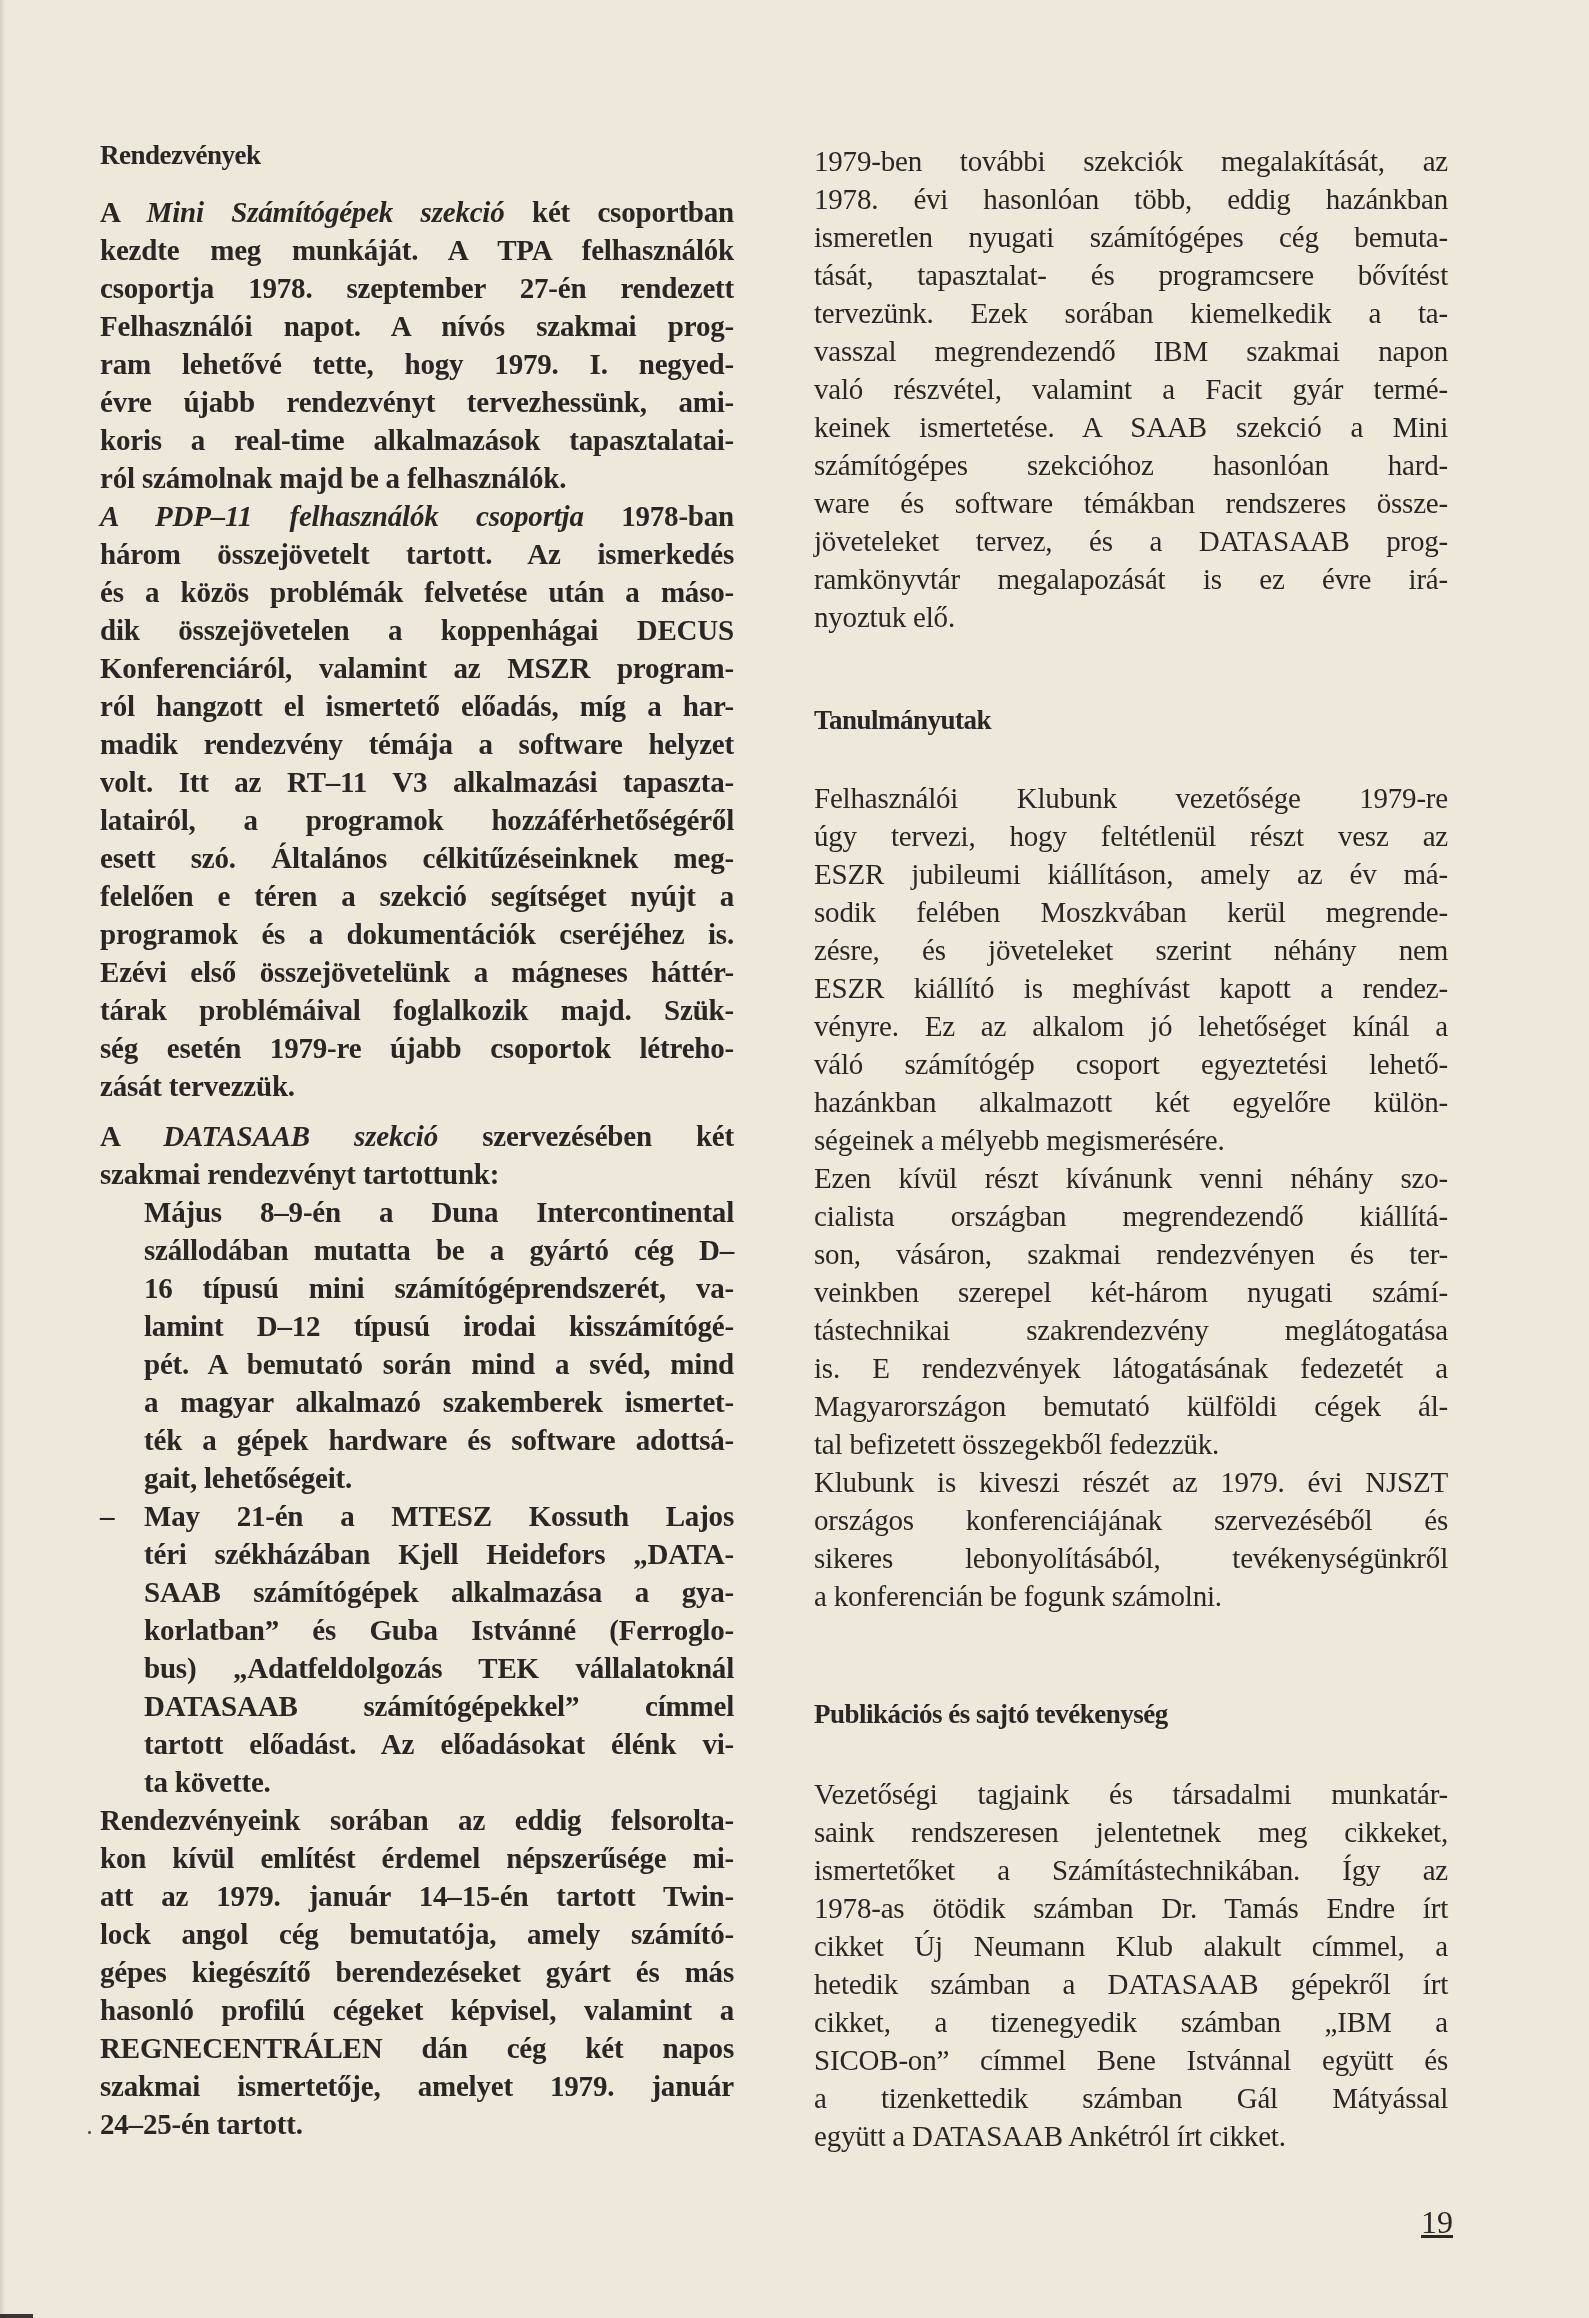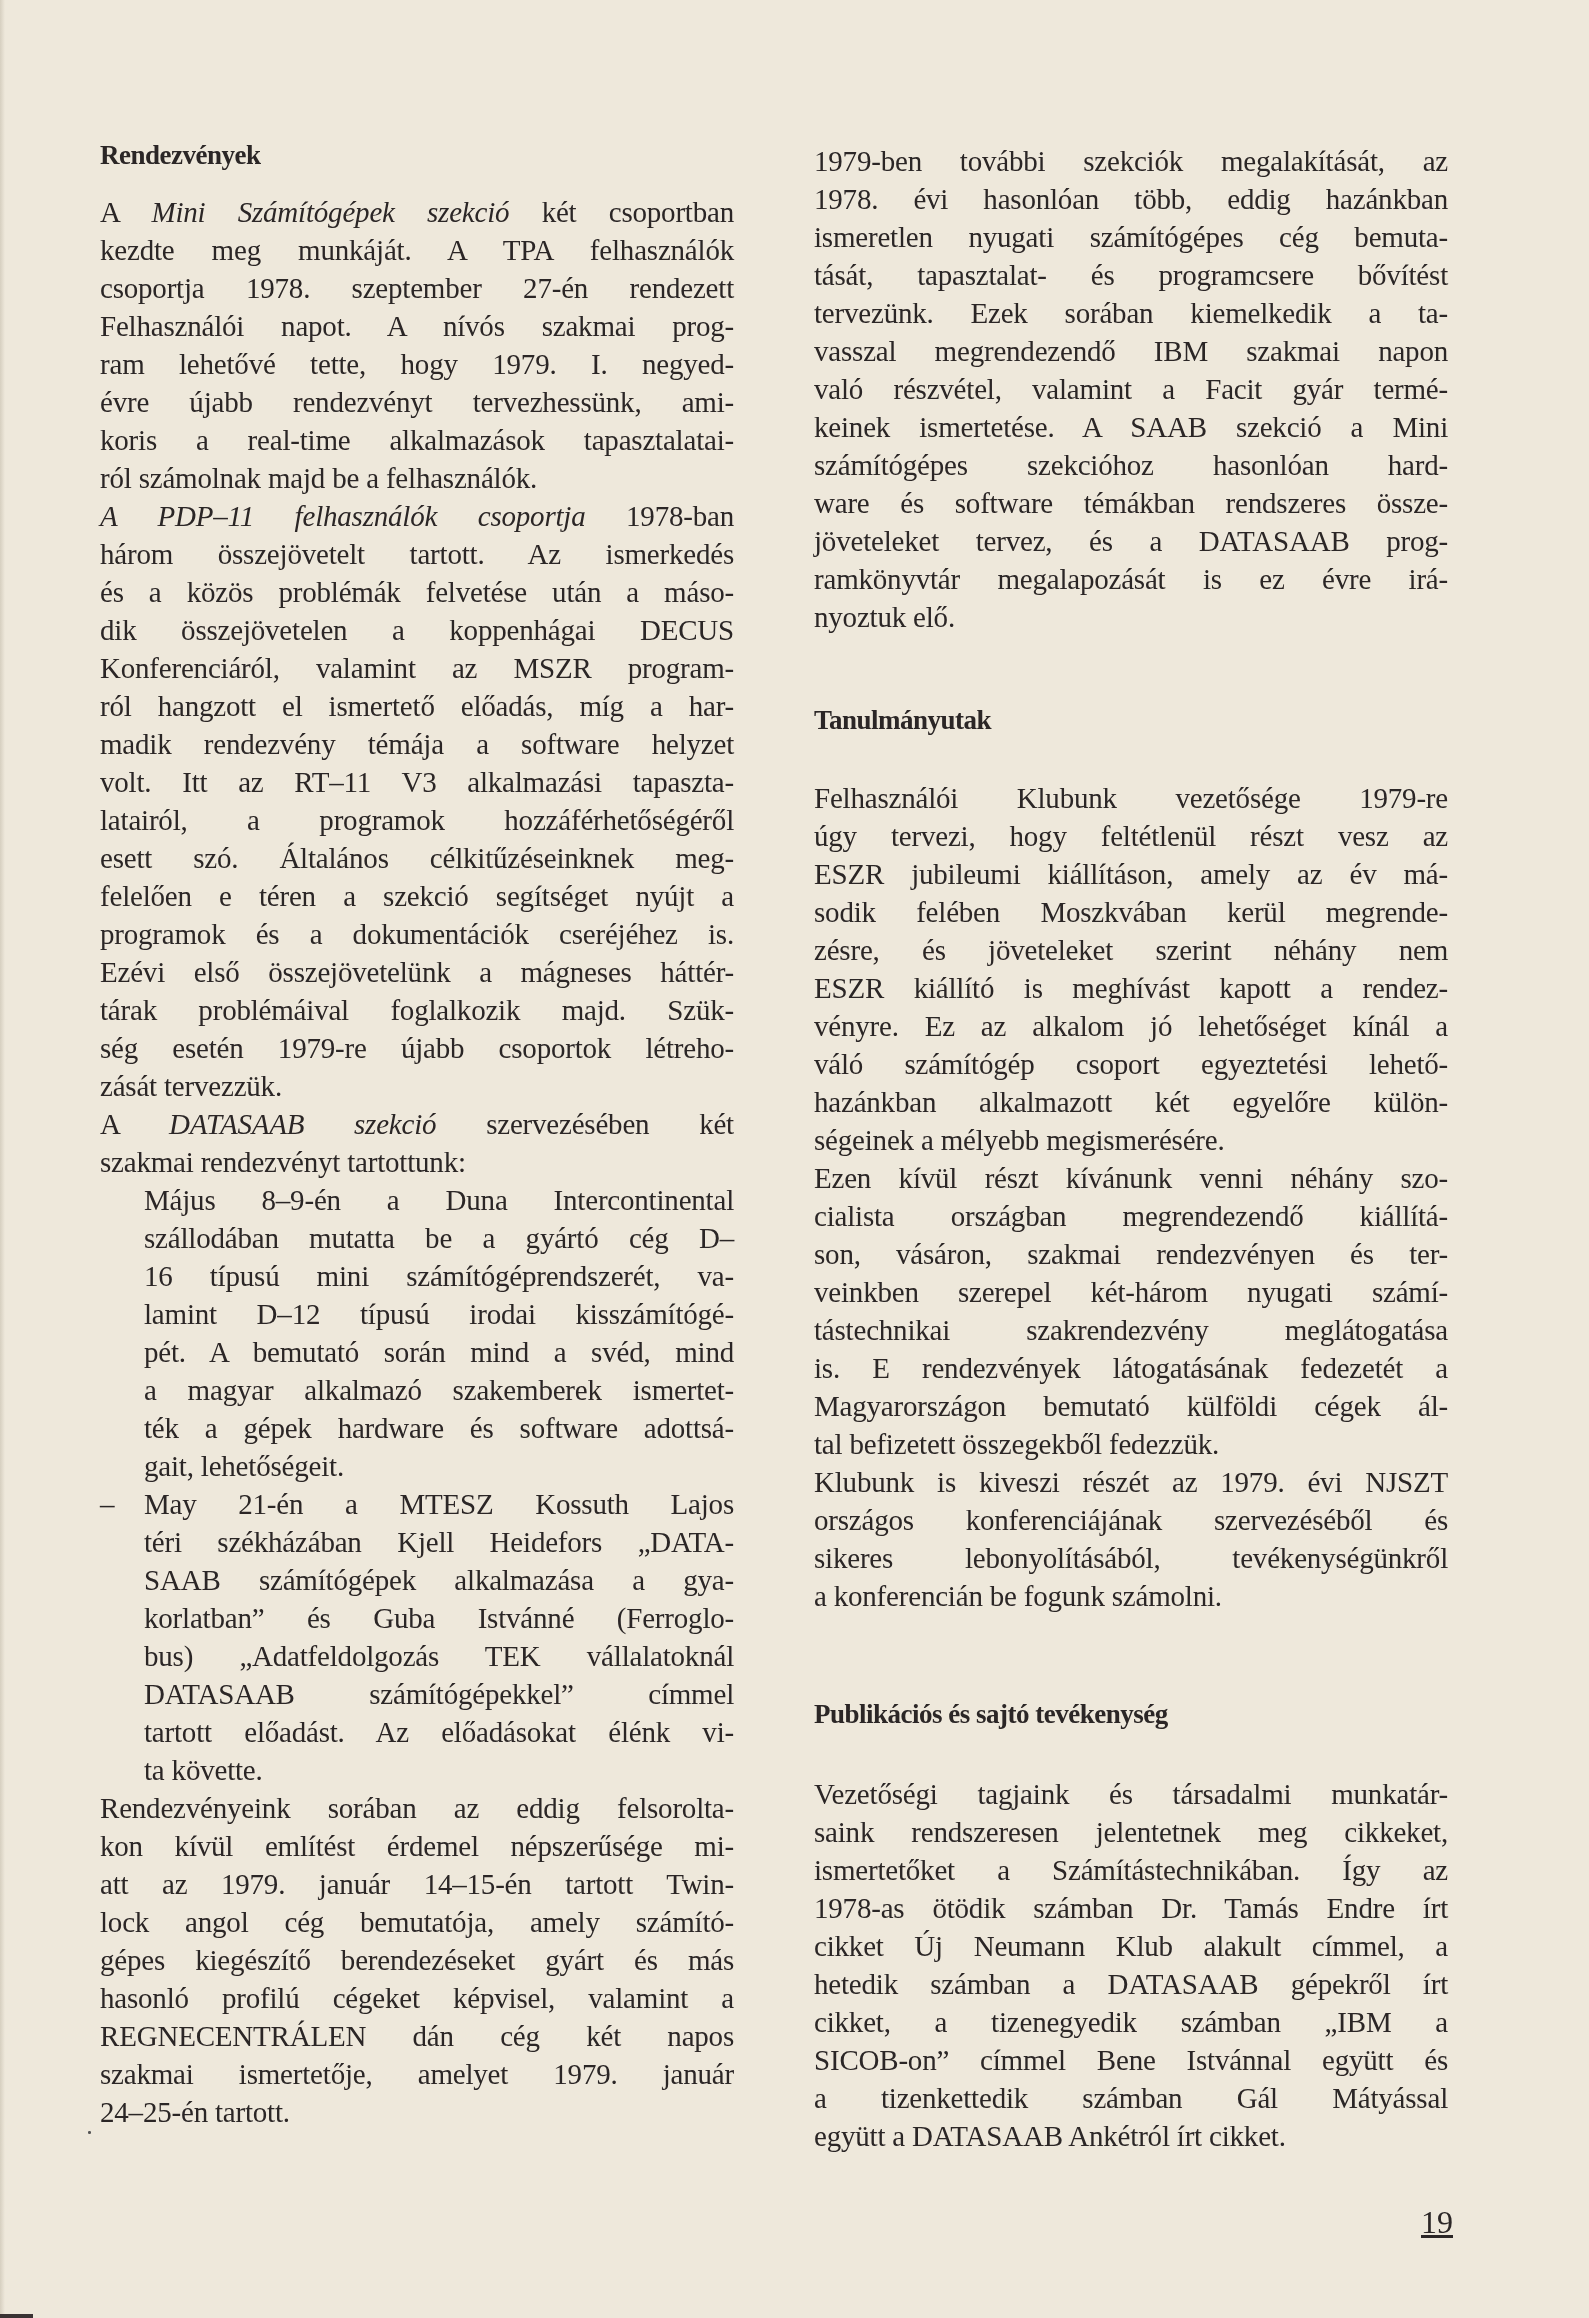--- a/index.html
+++ b/index.html
@@ -44,21 +44,21 @@
   .stray-dot { position: absolute; width: 2.5px; height: 2.5px; border-radius: 50%; background: #555; }
 </style>
 </head>
 <body>
 
 <div class="page-edge"></div>
 <div class="bottom-edge"></div>
 
 <div class="col col-left" style="top:0;">
   <div class="heading" style="top:142px;">Rendezvények</div>
-  <div class="block" id="left-body" style="top:193px;">
+  <div class="block" id="left-body" style="top:193px;font-weight:bold;">
       <div style="position: relative;">
         <span class="line">A <em>Mini Számítógépek szekció</em> két csoportban</span>
         <span class="line">kezdte meg munkáját. A TPA felhasználók</span>
         <span class="line">csoportja 1978. szeptember 27-én rendezett</span>
         <span class="line">Felhasználói napot. A nívós szakmai prog-</span>
         <span class="line">ram lehetővé tette, hogy 1979. I. negyed-</span>
         <span class="line">évre újabb rendezvényt tervezhessünk, ami-</span>
         <span class="line">koris a real-time alkalmazások tapasztalatai-</span>
         <span class="line last">ról számolnak majd be a felhasználók.</span>
       </div>
@@ -73,21 +73,21 @@
         <span class="line">volt. Itt az RT–11 V3 alkalmazási tapaszta-</span>
         <span class="line">latairól, a programok hozzáférhetőségéről</span>
         <span class="line">esett szó. Általános célkitűzéseinknek meg-</span>
         <span class="line">felelően e téren a szekció segítséget nyújt a</span>
         <span class="line">programok és a dokumentációk cseréjéhez is.</span>
         <span class="line">Ezévi első összejövetelünk a mágneses háttér-</span>
         <span class="line">tárak problémáival foglalkozik majd. Szük-</span>
         <span class="line">ség esetén 1979-re újabb csoportok létreho-</span>
         <span class="line last">zását tervezzük.</span>
       </div>
-      <div style="position: relative;">
+      <div style="position: relative; margin-top: 12px;">
         <span class="line">A <em>DATASAAB szekció</em> szervezésében két</span>
         <span class="line last">szakmai rendezvényt tartottunk:</span>
       </div>
       <div style="position: relative;">
         <span class="line indent">Május 8–9-én a Duna Intercontinental</span>
         <span class="line indent">szállodában mutatta be a gyártó cég D–</span>
         <span class="line indent">16 típusú mini számítógéprendszerét, va-</span>
         <span class="line indent">lamint D–12 típusú irodai kisszámítógé-</span>
         <span class="line indent">pét. A bemutató során mind a svéd, mind</span>
         <span class="line indent">a magyar alkalmazó szakemberek ismertet-</span>

